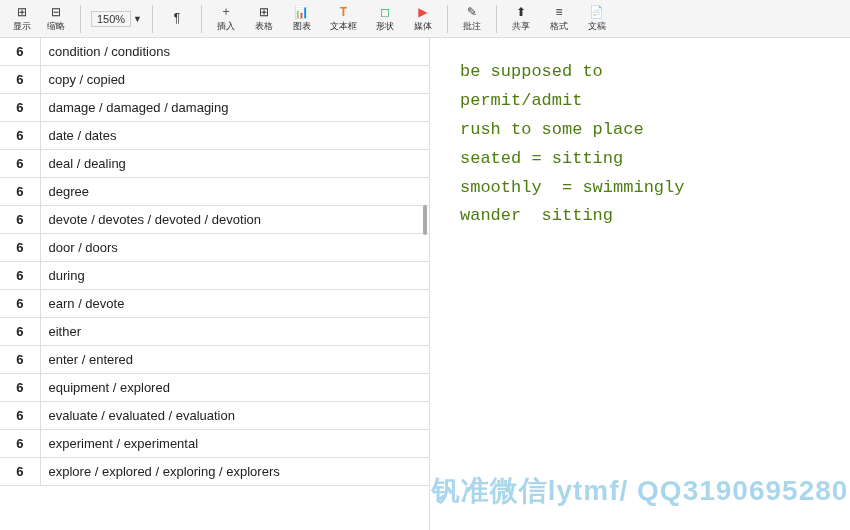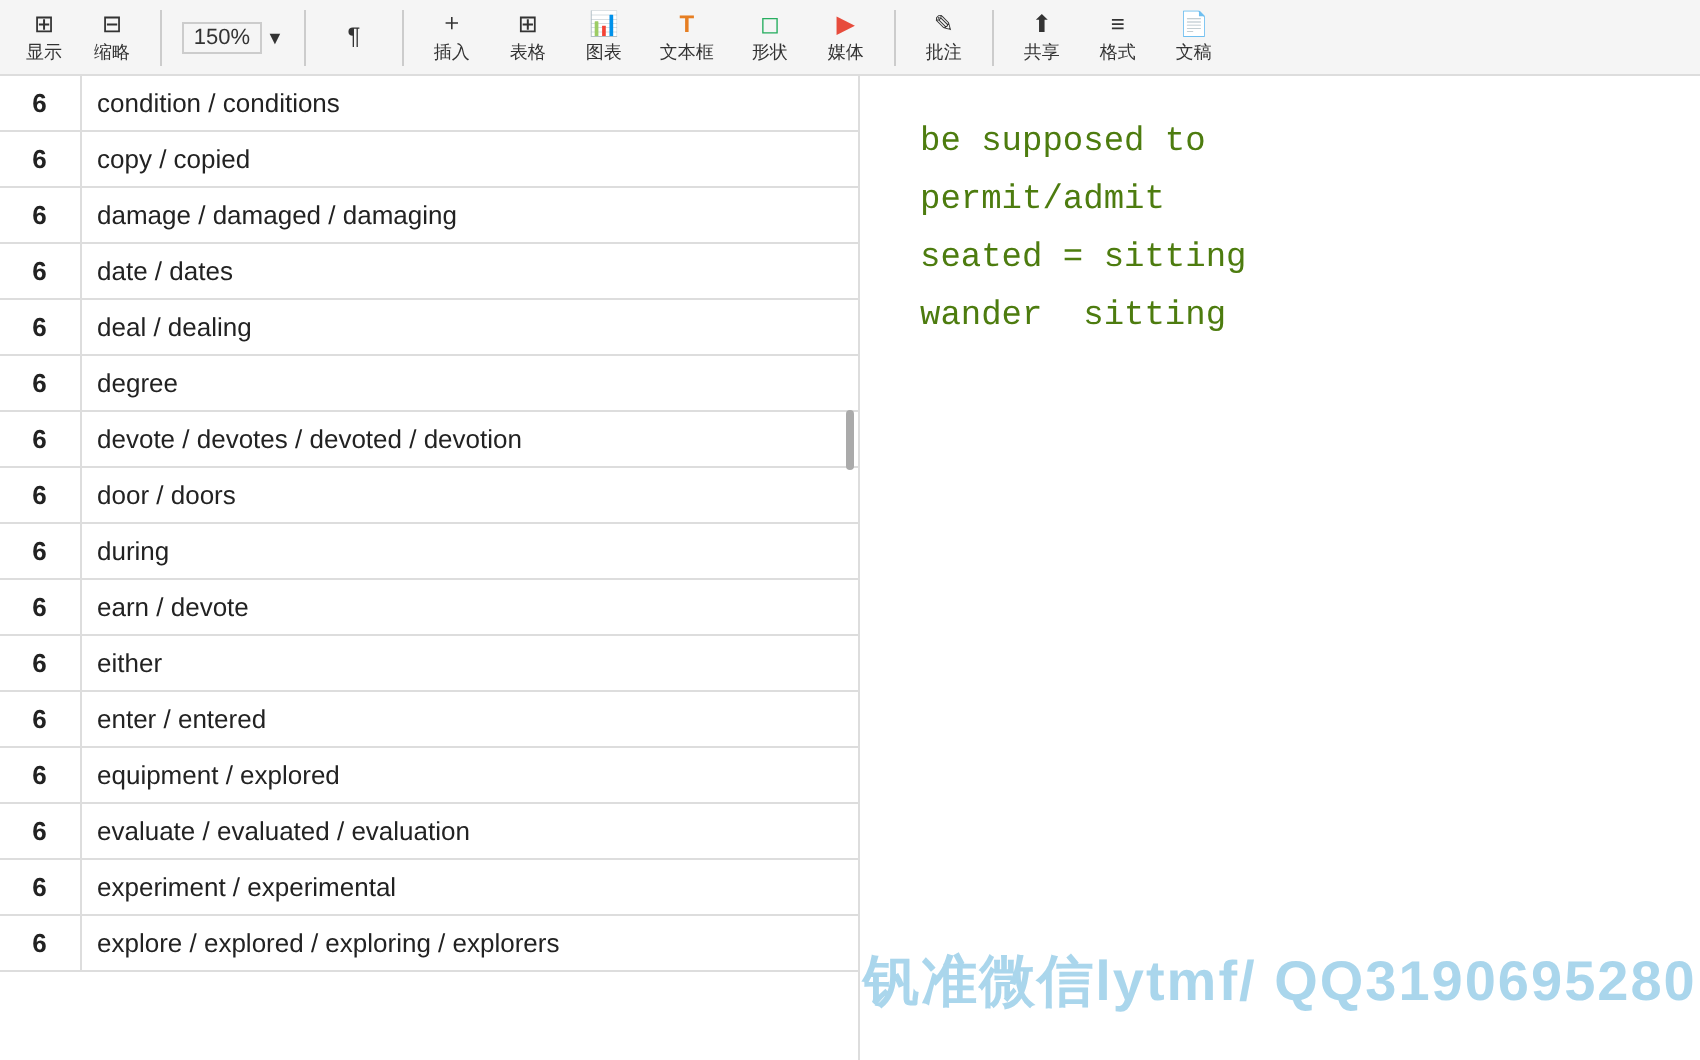--- a/index.html
+++ b/index.html
@@ -303,18 +303,20 @@
             <td>explore / explored / exploring / explorers</td>
           </tr>
         </tbody>
     </table>
   </div>
 
   <div class="right-panel">
     <div class="doc-content" id="doc-lines">
     <span class="line">be supposed to</span>
         <span class="line">permit/admit</span>
+        <span class="line">rush to some place</span>
         <span class="line">seated = sitting</span>
+        <span class="line">smoothly  = swimmingly</span>
         <span class="line">wander  sitting</span>
       </div>
     <div class="watermark" id="watermark-text">钒准微信lytmf/  QQ3190695280</div>
   </div>
 </div>
 
 </body></html>

